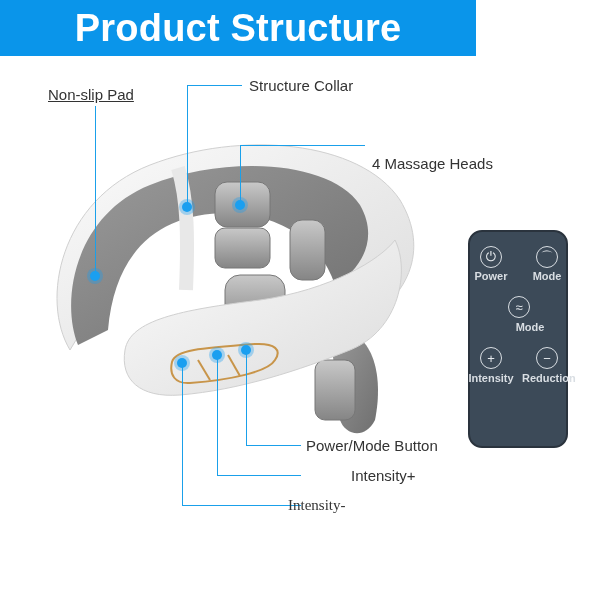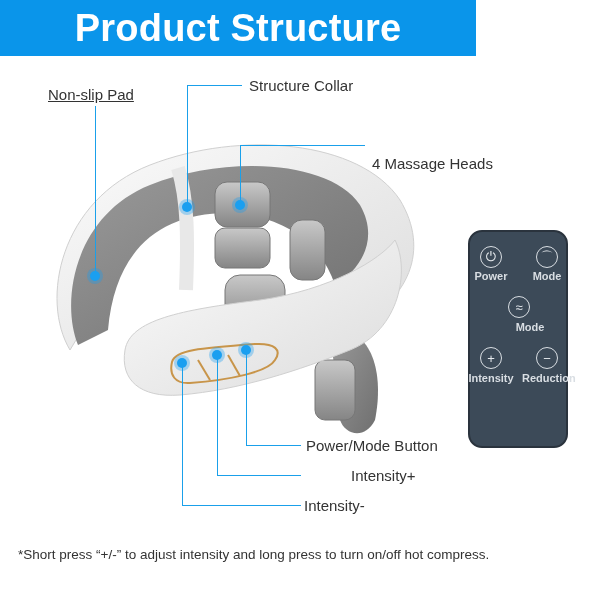--- a/index.html
+++ b/index.html
@@ -79,34 +79,33 @@
 <span class="label" style="left:306px;top:437px;text-align:right;">Power/Mode Button</span>
 
 <div class="line" style="left:217px;top:355px;width:1px;height:120px;"></div>
 <div class="line" style="left:217px;top:475px;width:84px;height:1px;"></div>
 <div class="dot" style="left:212px;top:350px;"></div>
 <span class="label" style="left:314px;top:467px;margin-left:37px;">Intensity+</span>
 
 <div class="line" style="left:182px;top:363px;width:1px;height:142px;"></div>
 <div class="line" style="left:182px;top:505px;width:119px;height:1px;"></div>
 <div class="dot" style="left:177px;top:358px;"></div>
-<span class="label" style="left:304px;top:497px;">Intensity-</span>
+<span class="label" style="left:288px;top:497px;font-family:Liberation Serif, serif;">Intensity-</span>
 
 <div class="remote">
   <div class="rbtn" style="left:10px;top:14px;">⏻</div>
   <div class="rlabel" style="left:-4px;top:38px;">Power</div>
   <div class="rbtn" style="left:66px;top:14px;">⌒</div>
   <div class="rlabel" style="left:52px;top:38px;">Mode</div>
   <div class="rbtn" style="left:38px;top:64px;">≈</div>
   <div class="rlabel" style="left:35px;top:89px;">Mode</div>
   <div class="rbtn" style="left:10px;top:115px;">
       <span>+</span>
     </div>
   <div class="rlabel" style="left:-4px;top:140px;">Intensity</div>
   <div class="rbtn" style="left:66px;top:115px;">
       <span>−</span>
     </div>
   <div class="rlabel" style="left:52px;top:140px;">Reduction</div>
 </div>
 
 <div class="notes">
-  <div>*Short press “+/-” to adjust intensity and long press to turn on/off hot compress.</div>
 </div>
 
 </body></html>

